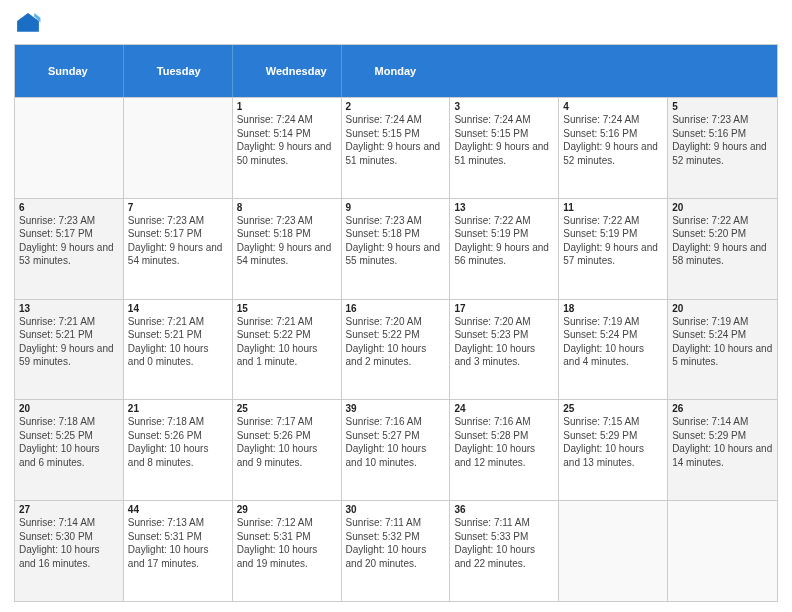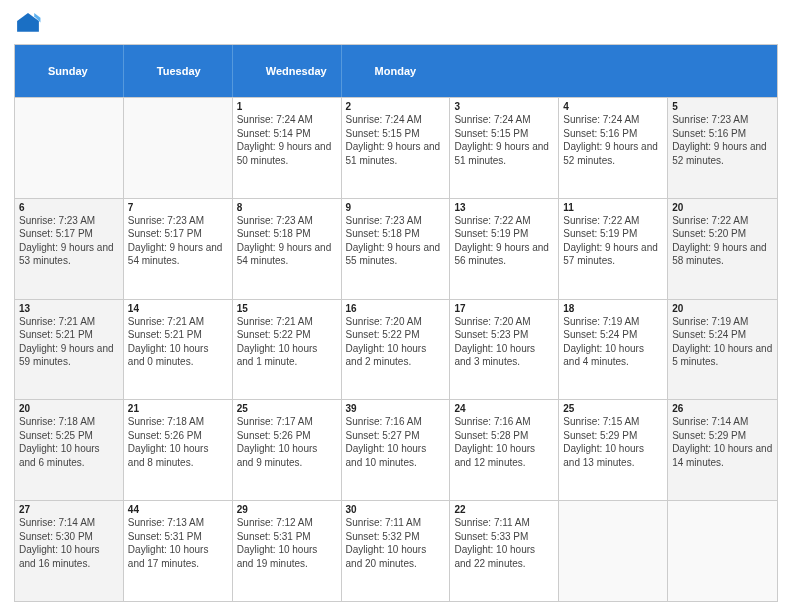--- a/index.html
+++ b/index.html
@@ -267,21 +267,21 @@
           </div>
           <div class="cal-cell">
             <span class="day-num">29</span>
             <div class="day-info">Sunrise: 7:12 AM<br>Sunset: 5:31 PM<br>Daylight: 10 hours and 19 minutes.</div>
           </div>
           <div class="cal-cell">
             <span class="day-num">30</span>
             <div class="day-info">Sunrise: 7:11 AM<br>Sunset: 5:32 PM<br>Daylight: 10 hours and 20 minutes.</div>
           </div>
           <div class="cal-cell">
-            <span class="day-num">22</span>
+            <span class="day-num">36</span>
             <div class="day-info">Sunrise: 7:11 AM<br>Sunset: 5:33 PM<br>Daylight: 10 hours and 22 minutes.</div>
           </div>
           <div class="cal-cell empty"></div>
           <div class="cal-cell empty"></div>
         </div>
       </div>
   </div>
 </div>
 
 </body></html>

